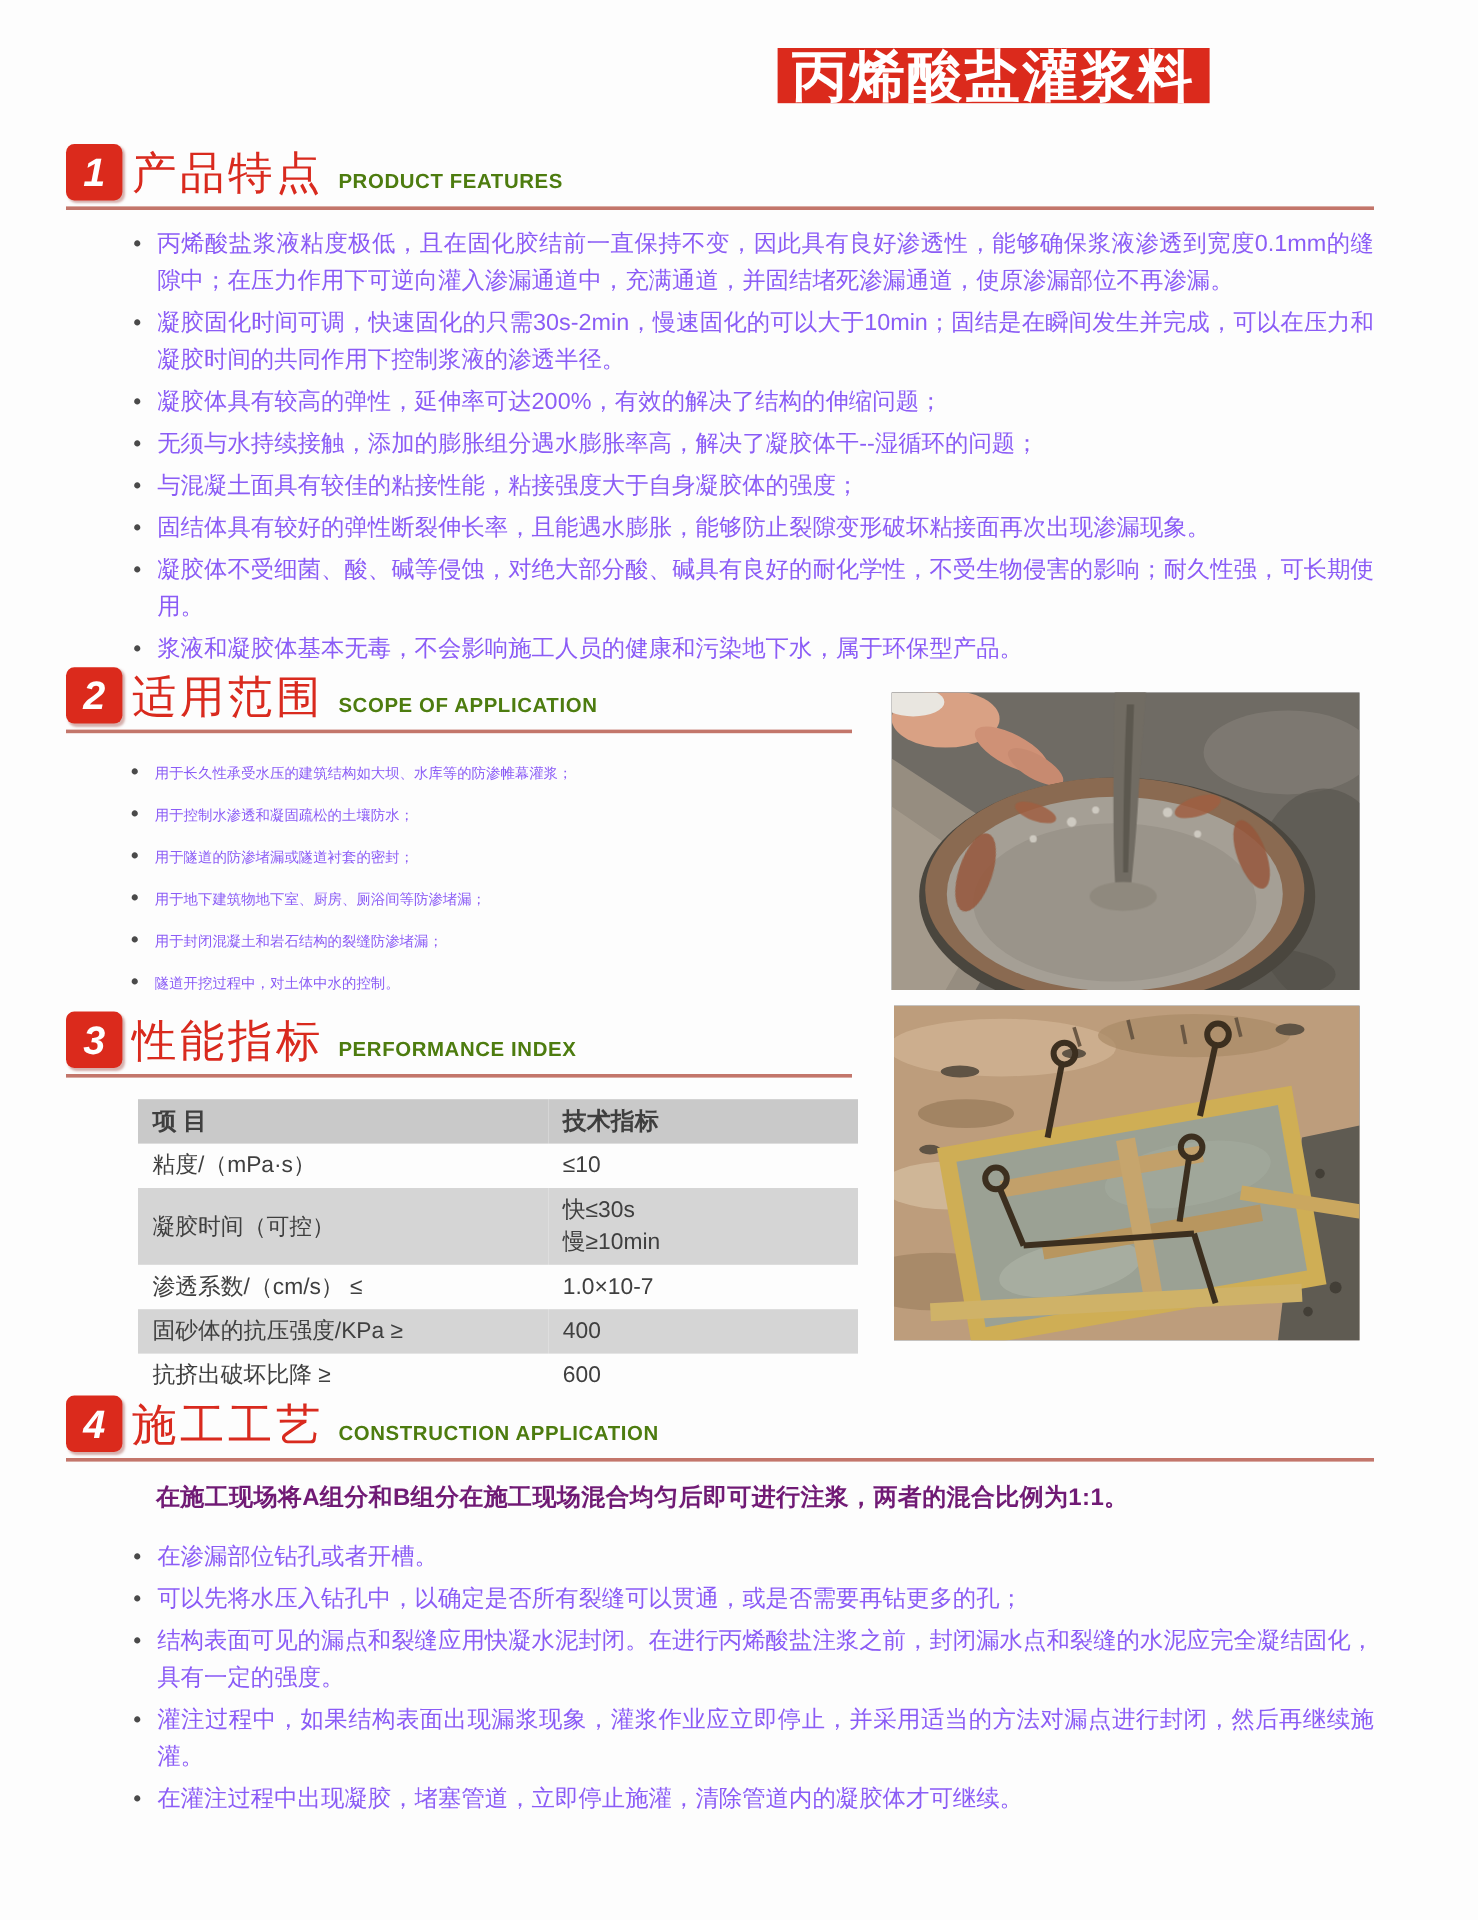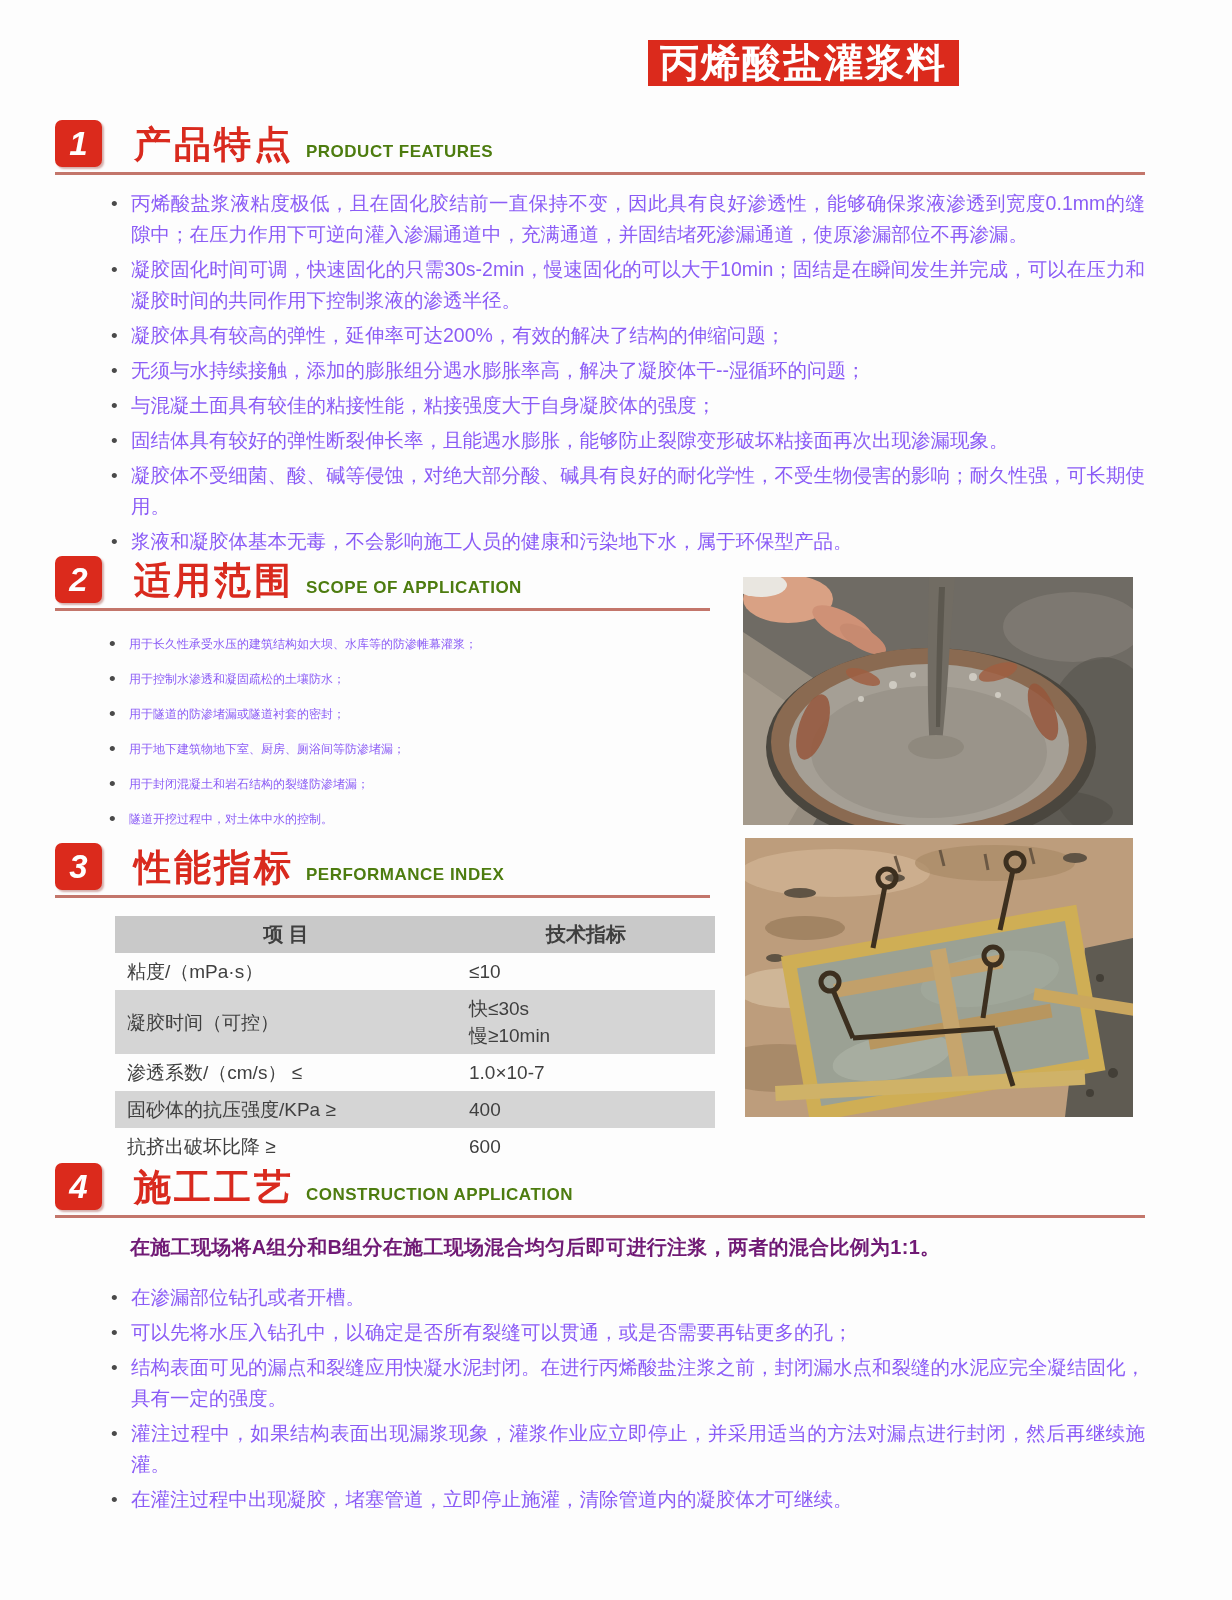--- a/index.html
+++ b/index.html
@@ -6,39 +6,39 @@
   html,body { background:#e9e9e9; }
   body { font-family:"Liberation Sans","DejaVu Sans",sans-serif; }
   .page {
     position:relative; width:1232px; height:1600px; margin:0 auto;
     background:#fdfdfd; overflow:hidden;
   }
 
   
   .banner {
     position:absolute; left:648px; top:40px; height:46px;
-    background:#DB2A1C; color:#ffffff; font-size:39px; font-weight:bold;
+    background:#DB2A1C; color:#ffffff; font-size:46px; font-weight:bold;
     line-height:46px; padding:0 12px; letter-spacing:2px; white-space:nowrap;
   }
 
   
   .section { position:absolute; left:55px; }
   .sec-head {
     display:flex; align-items:flex-end;
     border-bottom:3px solid #C3766B; padding-bottom:5px;
   }
   .sec-num {
     width:47px; height:47px; background:#DB2A1C; border-radius:7px;
     color:#fff; font-size:33px; font-weight:bold; font-style:italic;
     display:flex; align-items:center; justify-content:center;
     box-shadow:2px 2px 2px rgba(140,30,20,.35); flex:0 0 auto;
   }
   .sec-cn {
-    font-size:37px; font-weight:bold; color:#D92A1E;
-    margin-left:32px; letter-spacing:3px; line-height:1.15; white-space:nowrap;
+    font-size:37px; font-weight:normal; color:#D92A1E;
+    margin-left:8px; letter-spacing:3px; line-height:1.15; white-space:nowrap;
   }
   .sec-en {
     font-size:17px; font-weight:bold; color:#4d7c0f;
     margin-left:12px; padding-bottom:5px; letter-spacing:.5px; white-space:nowrap;
   }
 
   
   ul.blist { list-style:none; margin-top:13px; padding-left:50px; }
   ul.blist li {
     position:relative; padding-left:26px; color:#8b5cf6;
@@ -59,21 +59,21 @@
     color:#701a75; letter-spacing:.3px;
   }
   #sec4 ul.blist { margin-top:21px; }
 
   
   table.spec {
     margin:18px 0 0 60px; width:600px; border-collapse:collapse;
     font-size:19px; color:#3F3F3F;
   }
   table.spec th {
-    background:#C9C9C9; text-align:center; font-weight:bold;
+    background:#C9C9C9; text-align:left; font-weight:bold;
     padding:5px 12px; font-size:20px;
   }
   table.spec td { padding:5px 12px; line-height:27px; vertical-align:middle; }
   table.spec td.c2 { white-space:pre-line; }
   table.spec col.c1 { width:57%; }
   table.spec tbody tr:nth-child(even) { background:#D5D5D5; }
 
   
   figure.photo { position:absolute; overflow:hidden; background:#777; }
   #photo1 { left:743px; top:577px; width:390px; height:248px; }

